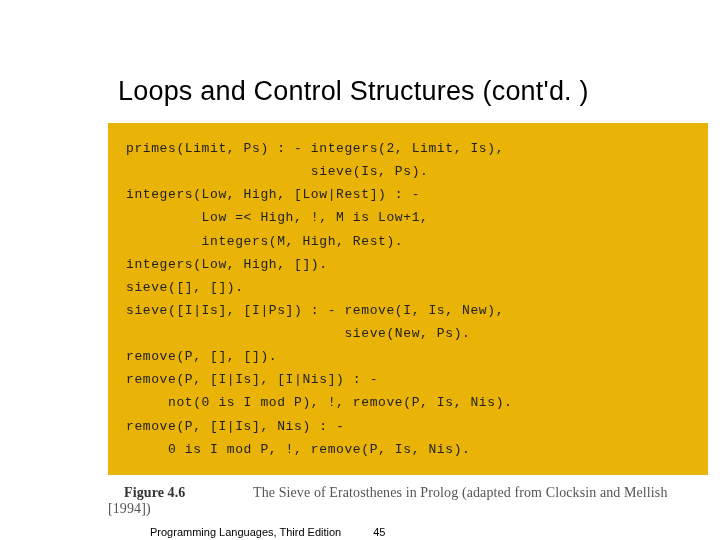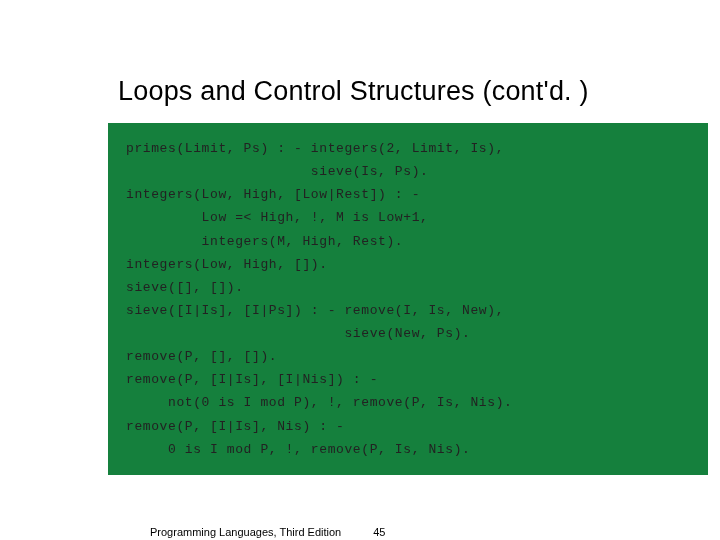--- a/index.html
+++ b/index.html
@@ -18,21 +18,21 @@
       position: relative;
     }
     .title {
       font-size: 27px;
       font-weight: normal;
       color: #000;
       padding: 28px 0 0 54px;
       letter-spacing: 0.2px;
     }
     .code-block {
-      background: #15803d;
+      background: #eab308;
       margin: 12px 60px 0 60px;
       padding: 14px 12px 14px 18px;
       font-family: "Courier New", Courier, monospace;
       font-size: 13px;
       line-height: 1.78;
       color: #222;
       white-space: pre;
       letter-spacing: 0.6px;
     }
     .figure-caption-row {
@@ -74,19 +74,23 @@
 integers(Low, High, []).
 sieve([], []).
 sieve([I|Is], [I|Ps]) : - remove(I, Is, New),
                           sieve(New, Ps).
 remove(P, [], []).
 remove(P, [I|Is], [I|Nis]) : -
      not(0 is I mod P), !, remove(P, Is, Nis).
 remove(P, [I|Is], Nis) : -
      0 is I mod P, !, remove(P, Is, Nis).</div>
 
+  <div class="figure-caption-row">
+    <span class="figure-label">Figure 4.6</span>
+    <span> </span><span>The Sieve of Eratosthenes in Prolog (adapted from Clocksin and Mellish [1994])</span>
+  </div>
 
   <div class="footer">
     <span>Programming Languages, Third Edition</span>
     <span>45</span>
   </div>
 
 </div>
 
 </body></html>

